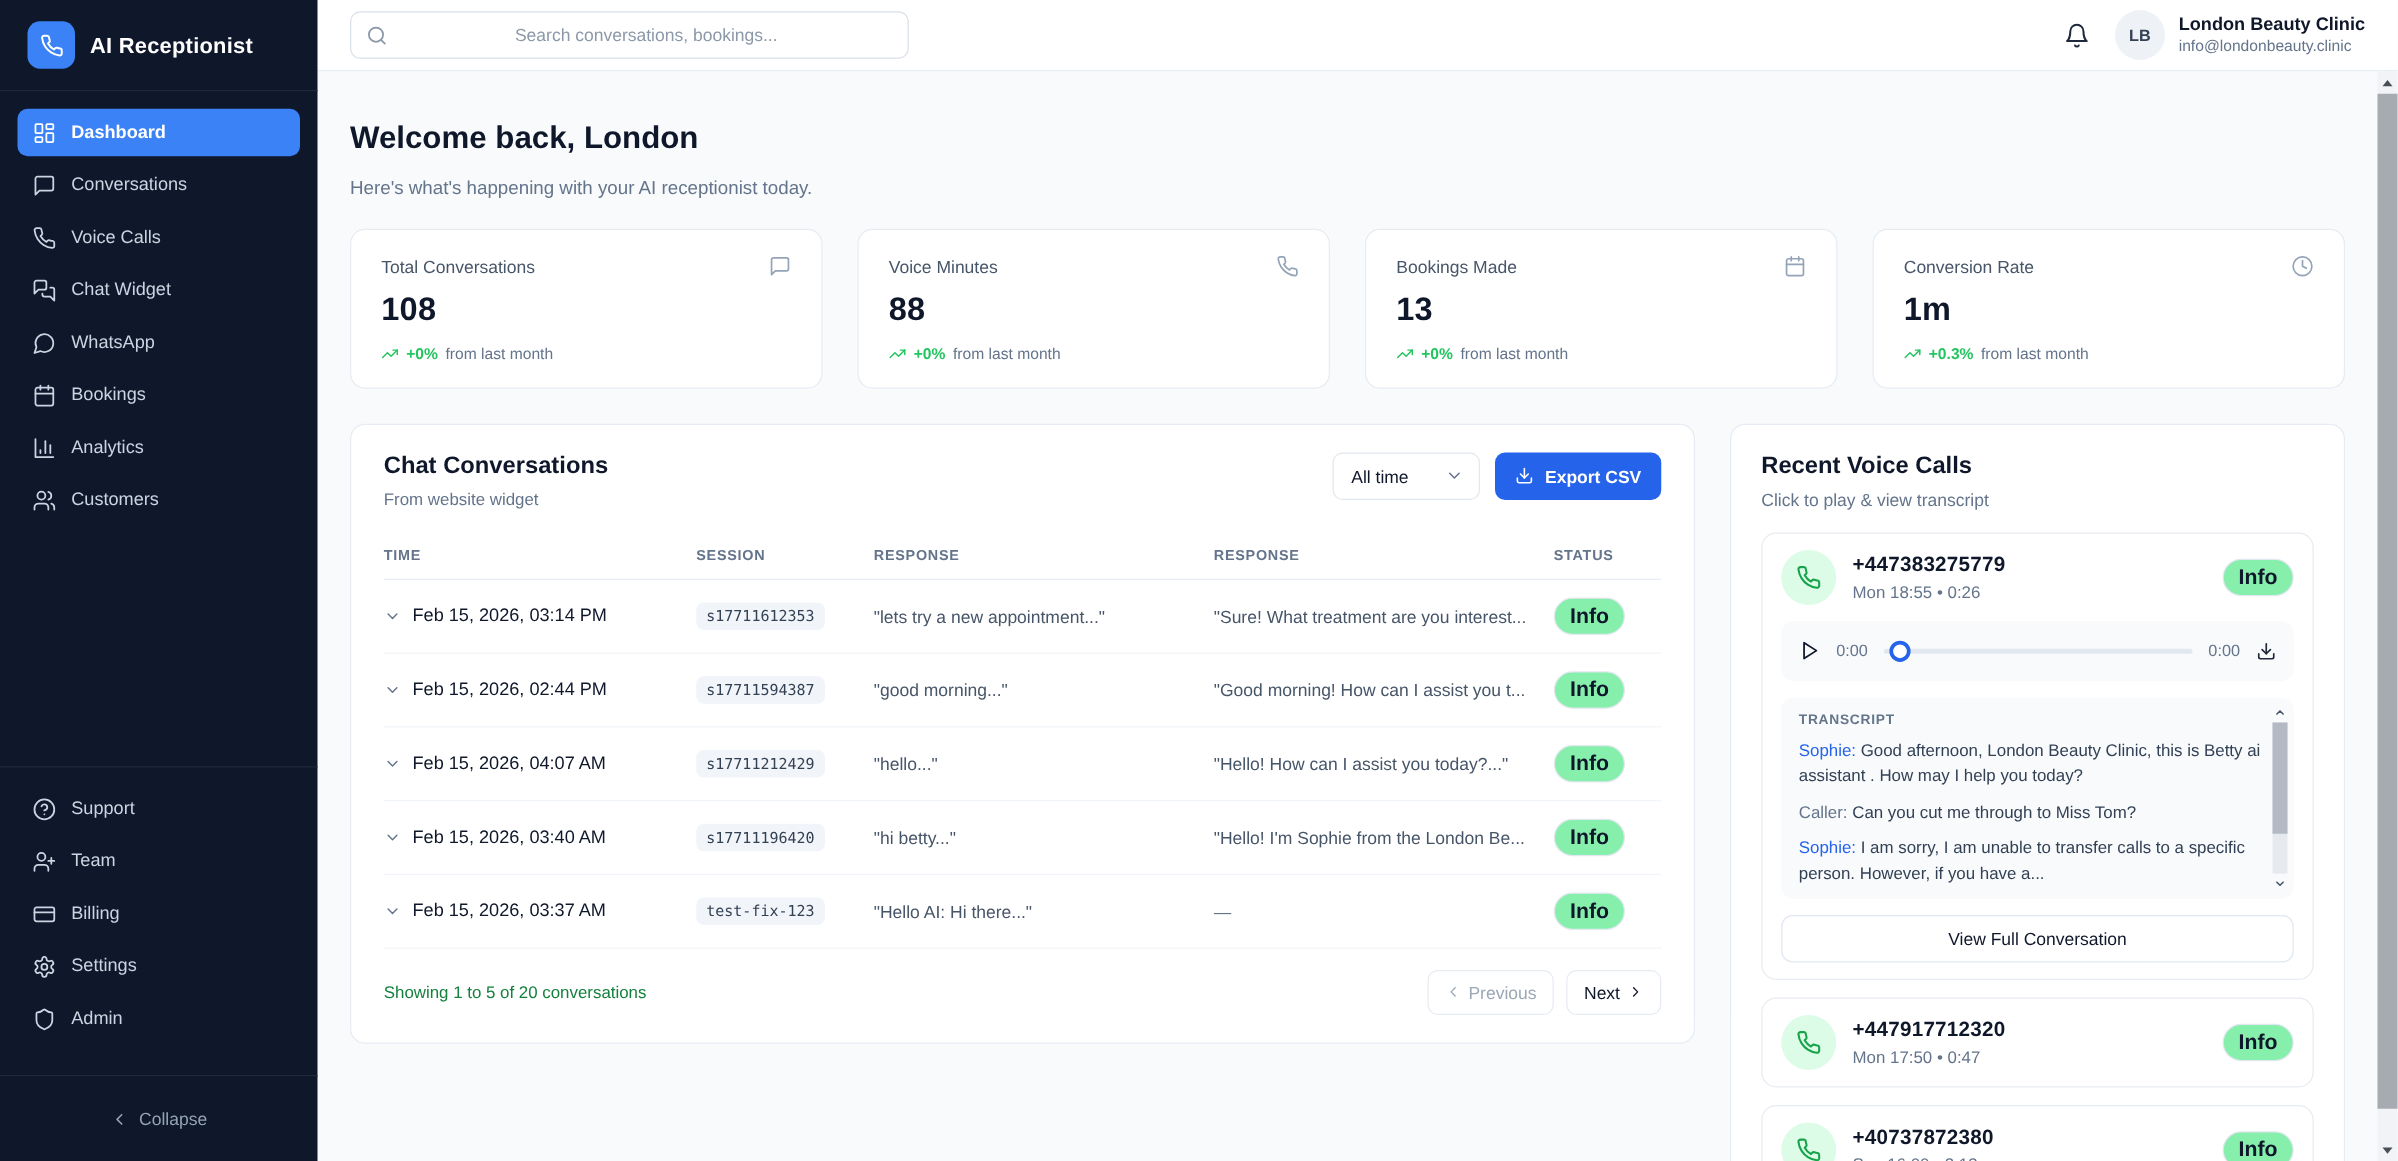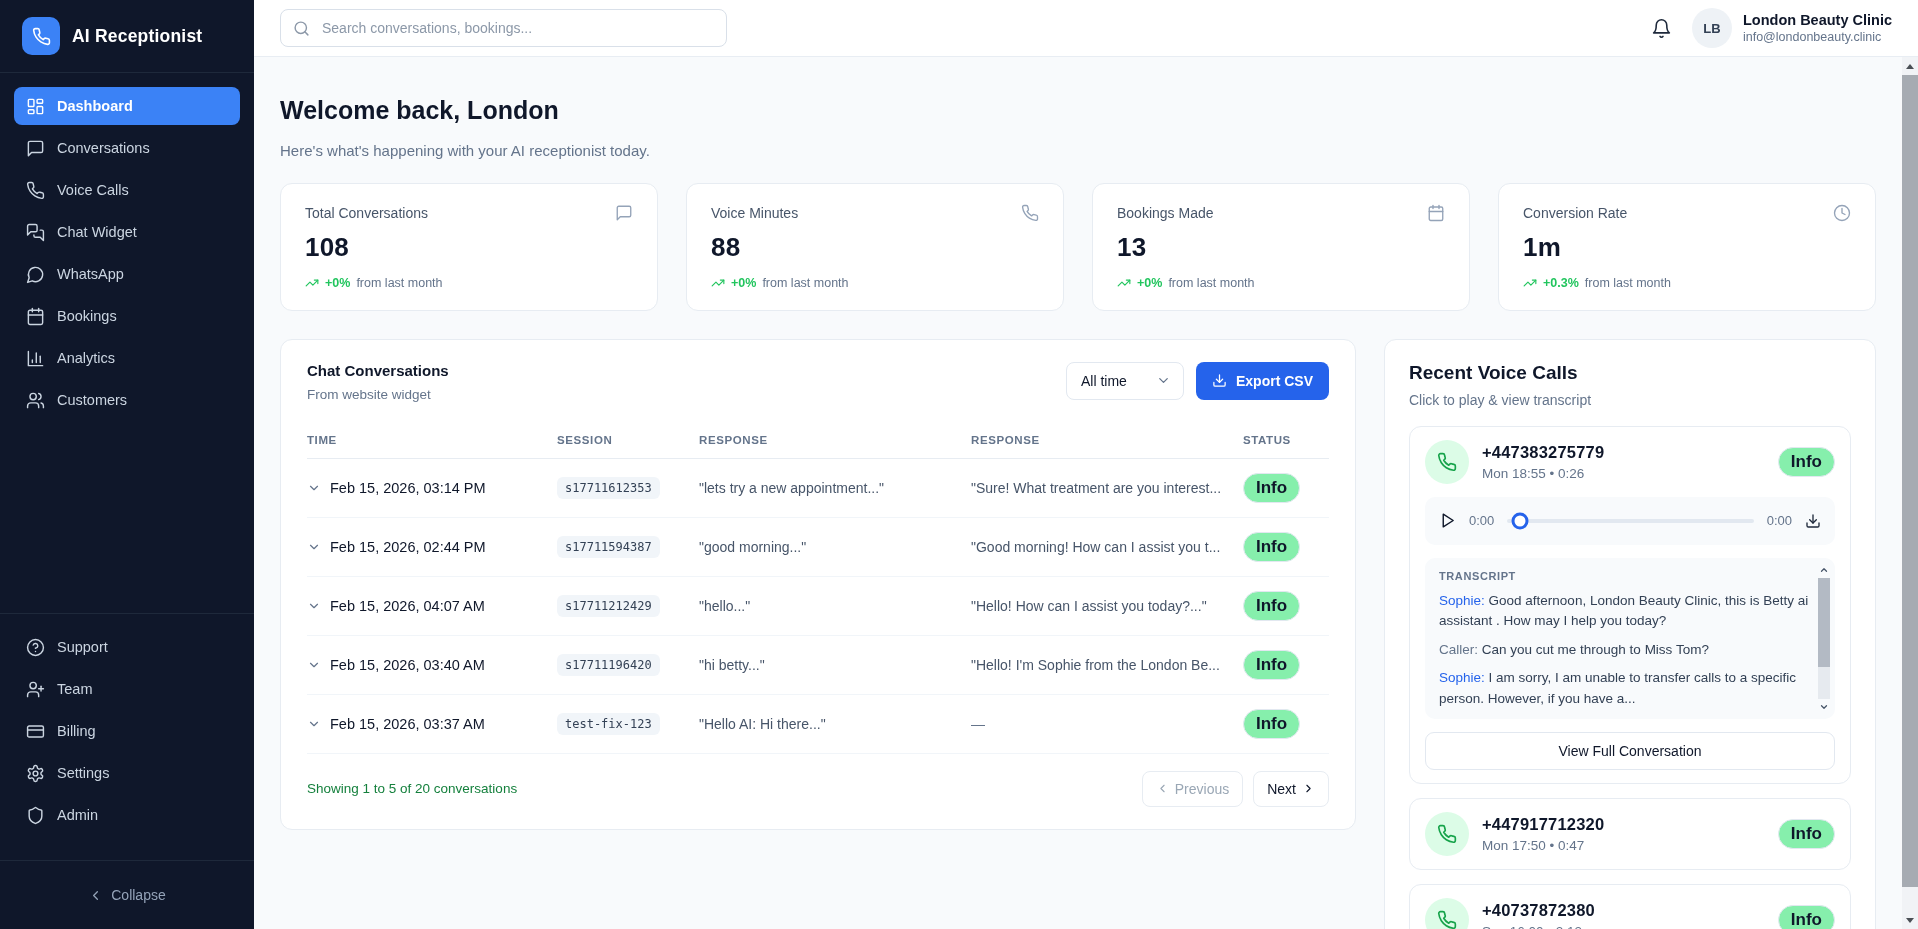--- a/index.html
+++ b/index.html
@@ -32,21 +32,21 @@
 
   
   .topbar {
     position:fixed; left:254px; top:0; right:0; height:57px; background:#fff;
     border-bottom:1px solid #e8edf3; display:flex; align-items:center; justify-content:space-between;
     padding:0 26px; z-index:20;
   }
   .search-box { display:flex; align-items:center; gap:10px; width:447px; height:38px;
     border:1px solid #d9e0e9; border-radius:8px; padding:0 12px; color:#8c98a8; background:#fff; }
   .search-box input { border:none; outline:none; flex:1; font-size:14px; color:#0f172a;
-    font-family:inherit; background:transparent; }
+    font-family:inherit; background:transparent;text-align:center; }
   .search-box input::placeholder { color:#8c98a8; }
   .topbar-right { display:flex; align-items:center; gap:20px; }
   .bell { color:#1e293b; cursor:pointer; }
   .account { display:flex; align-items:center; gap:11px; cursor:pointer; }
   .avatar { width:40px; height:40px; border-radius:50%; background:#eef2f6; color:#334155;
     display:flex; align-items:center; justify-content:center; font-size:13px; font-weight:700; flex:none; }
   .account-name { font-size:14.5px; font-weight:700; color:#0f172a; }
   .account-email { font-size:12.5px; color:#64748b; margin-top:2px; }
 
   
@@ -63,21 +63,21 @@
   .stat-value { font-size:26px; font-weight:700; color:#0f172a; margin-top:10px; letter-spacing:.2px; }
   .stat-trend { display:flex; align-items:center; gap:6px; margin-top:13px; font-size:12.5px; color:#64748b; }
   .trend-pct { color:#22c55e; font-weight:600; }
   .trend-arrow { color:#22c55e; }
 
   .main-row { display:flex; gap:28px; margin-top:28px; align-items:flex-start; }
 
   
   .chat-card { flex:1; background:#fff; border:1px solid #e7ecf2; border-radius:12px; padding:22px 26px; }
   .chat-head { display:flex; justify-content:space-between; align-items:flex-start; }
-  .chat-title { font-size:15px; font-weight:700; color:#0f172a; }
+  .chat-title { font-size:19px; font-weight:700; color:#0f172a; }
   .chat-sub { font-size:13.5px; color:#64748b; margin-top:8px; }
   .chat-controls { display:flex; gap:12px; align-items:center; }
   .select { display:flex; align-items:center; justify-content:space-between; gap:24px; height:38px;
     border:1px solid #e2e8f0; border-radius:8px; padding:0 12px 0 14px; font-size:14px; color:#0f172a;
     background:#fff; min-width:118px; cursor:pointer; }
   .select .icn { color:#64748b; }
   .btn-primary { display:flex; align-items:center; gap:9px; height:38px; background:#2563eb; color:#fff;
     border:none; border-radius:8px; padding:0 16px; font-size:14px; font-weight:600; font-family:inherit; cursor:pointer; }
 
   .table { margin-top:32px; }

